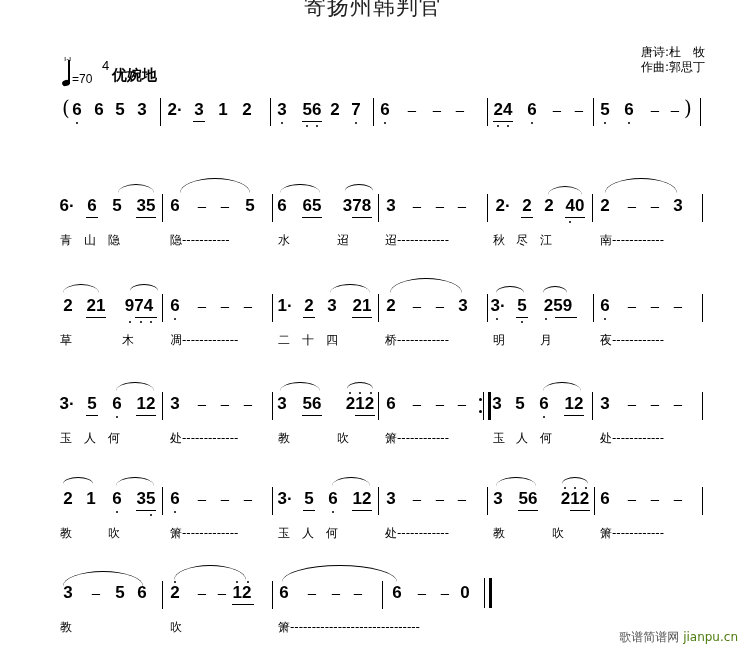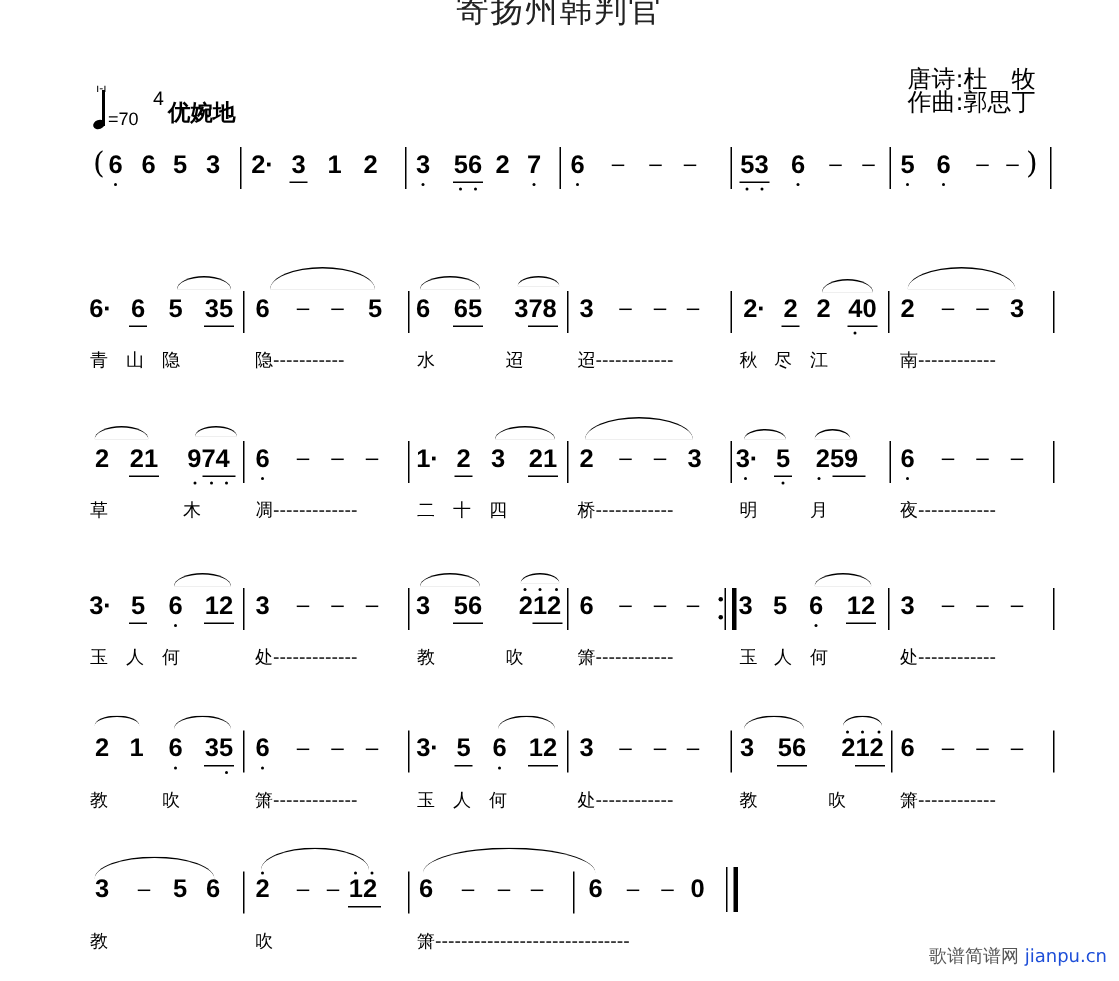--- a/index.html
+++ b/index.html
@@ -1,38 +1,38 @@
 <!DOCTYPE html>
 <html><head>
 <meta charset="utf-8">
 <style>
   html,body{margin:0;padding:0;background:#fff;}
   body{width:746px;height:654px;position:relative;overflow:hidden;font-family:"Liberation Sans","DejaVu Sans",sans-serif;color:#000;}
   .title{position:absolute;top:-8px;left:0;width:746px;text-align:center;font-size:22px;font-family:"DejaVu Sans",sans-serif;letter-spacing:1px;color:#222;clip-path:inset(6px 0 0 0);}
-  .credits{position:absolute;left:605px;top:45px;font-size:16px;line-height:15px;font-family:"DejaVu Sans",sans-serif;}
+  .credits{position:absolute;left:641px;top:45px;font-size:12px;line-height:15px;font-family:"DejaVu Sans",sans-serif;}
   .tempo{position:absolute;left:60px;top:54px;height:36px;width:120px;}
   .tempo .stem{position:absolute;left:8px;top:6px;width:2px;height:24px;background:#000;}
   .tempo .head{position:absolute;left:2px;top:26px;width:8px;height:6px;background:#000;border-radius:50%;transform:rotate(-20deg);}
   .tempo .bpm{position:absolute;left:12px;top:18px;font-size:12px;}
   .tempo .meter{position:absolute;left:42px;top:4px;font-size:13px;}
   .tempo .mood{position:absolute;left:52px;top:12px;font-size:15px;font-weight:bold;font-family:"DejaVu Serif",serif;}
   .tempo .tick{position:absolute;left:4px;top:0;font-size:8px;}
 
   .row{position:absolute;left:60px;width:650px;}
   .note{position:absolute;font-weight:bold;font-size:17px;font-family:"Liberation Sans",sans-serif;transform:translateX(-50%);}
   .dash{position:absolute;font-size:15px;transform:translateX(-50%);}
   .bar{position:absolute;width:1px;background:#000;height:28px;}
   .dbar{position:absolute;width:4px;border-left:1px solid #000;border-right:3px solid #000;height:28px;}
   .ul{position:absolute;height:1px;background:#000;}
   .dot{position:absolute;width:2px;height:2px;background:#000;border-radius:50%;}
   .slur{position:absolute;border-top:1px solid #000;border-radius:50% 50% 0 0/100% 100% 0 0;}
   .lyric{position:absolute;font-size:12px;font-family:"DejaVu Sans",sans-serif;white-space:pre;}
   .paren{position:absolute;font-size:20px;font-family:"DejaVu Serif",serif;}
   .wm{position:absolute;right:8px;bottom:8px;font-size:12px;color:#555;font-family:"DejaVu Sans",sans-serif;}
-  .wm .en{color:#1d4ed8;margin-top:16px;}
+  .wm .en{color:#4d7c0f;margin-top:16px;}
 </style>
 </head>
 <body>
 
 <div class="title">寄扬州韩判官</div>
 <div class="credits">
   <div>唐诗:杜　牧</div>
   <div>作曲:郭思丁</div>
 </div>
 <div class="tempo">
@@ -67,21 +67,21 @@
   <span class="note" style="left:275px;top:2px;">2</span>
   <span class="note" style="left:296px;top:2px;">7</span>
     <span class="dot" style="left:295px;top:24px;"></span>
   <span class="bar" style="left:313px;top:0;"></span>
   <span class="note" style="left:325px;top:2px;">6</span>
     <span class="dot" style="left:324px;top:24px;"></span>
   <span class="dash" style="left:352px;top:3px;">–</span>
   <span class="dash" style="left:377px;top:3px;">–</span>
   <span class="dash" style="left:400px;top:3px;">–</span>
   <span class="bar" style="left:427px;top:0;"></span>
-  <span class="note" style="left:443px;top:2px;">53</span>
+  <span class="note" style="left:443px;top:2px;">24</span>
     <span class="ul" style="left:433px;top:23px;width:20px;"></span>
     <span class="dot" style="left:437px;top:27px;"></span>
     <span class="dot" style="left:447px;top:27px;"></span>
   <span class="note" style="left:472px;top:2px;">6</span>
     <span class="dot" style="left:471px;top:24px;"></span>
   <span class="dash" style="left:497px;top:3px;">–</span>
   <span class="dash" style="left:519px;top:3px;">–</span>
   <span class="bar" style="left:533px;top:0;"></span>
   <span class="note" style="left:545px;top:2px;">5</span>
     <span class="dot" style="left:544px;top:24px;"></span>

